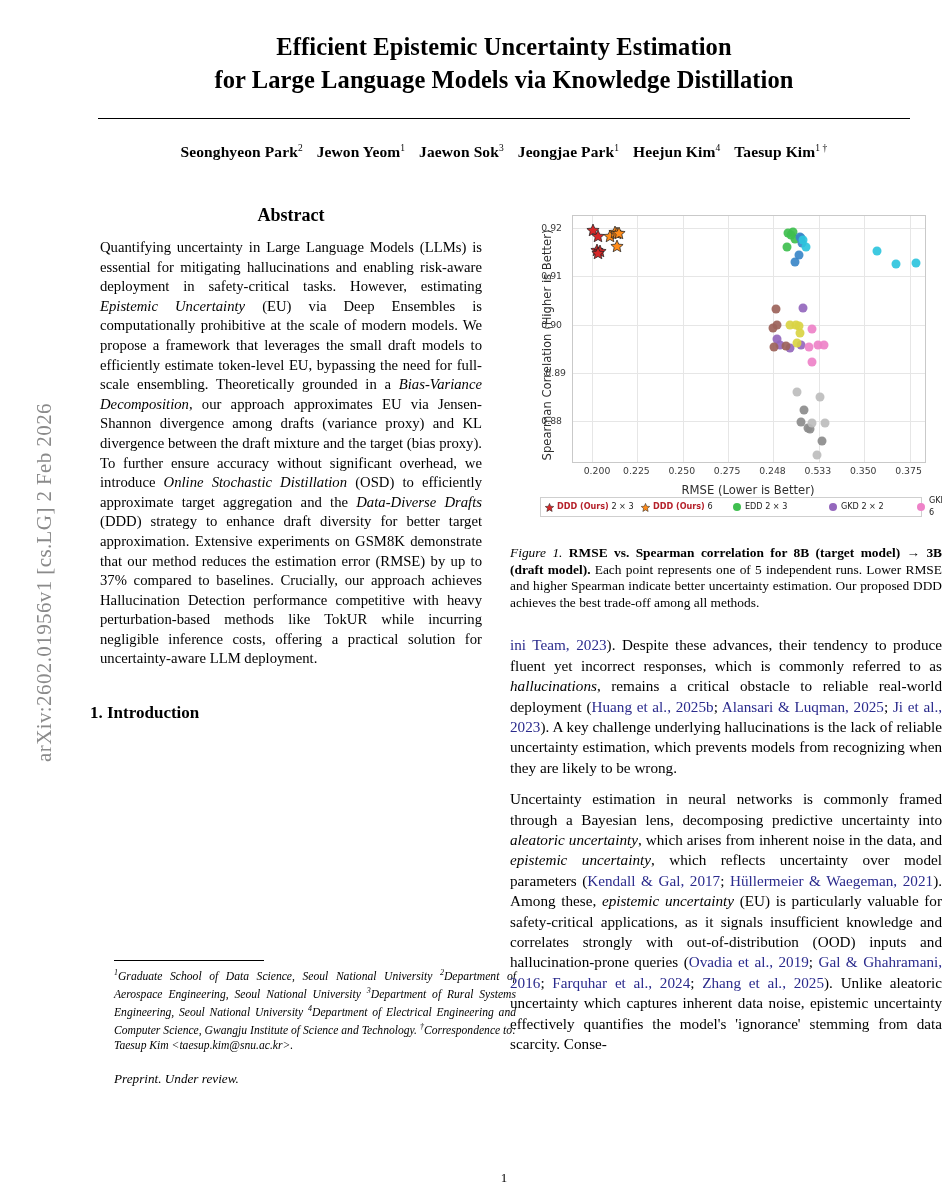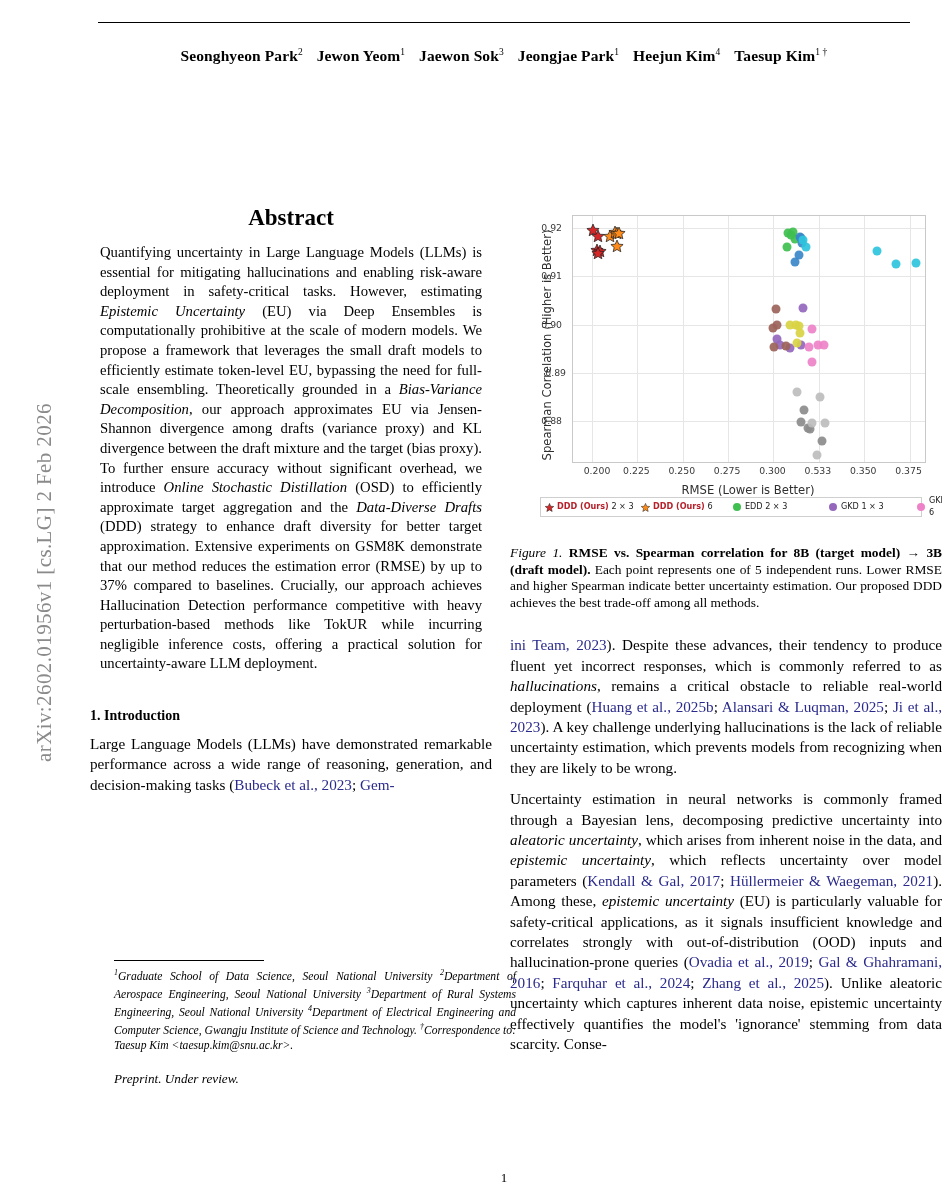--- a/index.html
+++ b/index.html
@@ -63,34 +63,34 @@
   }
   .colL{
     position:absolute; left:24px; top:0; width:402px;
   }
   .colR{
     position:absolute; left:444px; top:0; width:432px;
   }
   .abs-head{
     text-align:center;
     font-weight:bold;
-    font-size:23px;
+    font-size:18px;
     margin-bottom:12px;
   }
   .abs-body{
     font-size:14.7px;
     line-height:19.6px;
     text-align:justify;
     text-justify:inter-word;
     hyphens:none;
     padding:0 10px;
   }
   .sec-head{
     font-weight:bold;
-    font-size:14px;
+    font-size:17px;
     margin:34px 0 10px 0;
   }
   p.body{
     font-size:15.2px;
     line-height:20.4px;
     text-align:justify;
     margin:0 0 11px 0;
   }
   p.body.tight{ margin-bottom:0; }
   i{ font-style:italic; }
@@ -220,36 +220,39 @@
     font-size:13px;
   }
 </style>
 </head>
 <body>
 
 <div class="arxiv-stamp">arXiv:2602.01956v1  [cs.LG]  2 Feb 2026</div>
 
 <div class="page">
 
+  <div class="title">
+    <span>Efficient Epistemic Uncertainty Estimation</span><br>
+    <span>for Large Language Models via Knowledge Distillation</span>
+  </div>
 
   <div class="rule"></div>
 
   <div class="authors">
     <span class="nm"><span>Seonghyeon Park</span><sup>2</sup></span><span class="nm"><span>Jewon Yeom</span><sup>1</sup></span><span class="nm"><span>Jaewon Sok</span><sup>3</sup></span><span class="nm"><span>Jeongjae Park</span><sup>1</sup></span><span class="nm"><span>Heejun Kim</span><sup>4</sup></span><span class="nm"><span>Taesup Kim</span><sup>1 †</sup></span>
   </div>
 
   <div class="cols">
 
     <div class="colL">
 
       <div class="abs-head">Abstract</div>
       <div class="abs-body"><span>Quantifying uncertainty in Large Language Models (LLMs) is essential for mitigating hallucinations and enabling risk-aware deployment in safety-critical tasks. However, estimating </span><i>Epistemic Uncertainty</i><span> (EU) via Deep Ensembles is computationally prohibitive at the scale of modern models. We propose a framework that leverages the small draft models to efficiently estimate token-level EU, bypassing the need for full-scale ensembling. Theoretically grounded in a </span><i>Bias-Variance Decomposition</i><span>, our approach approximates EU via Jensen-Shannon divergence among drafts (variance proxy) and KL divergence between the draft mixture and the target (bias proxy). To further ensure accuracy without significant overhead, we introduce </span><i>Online Stochastic Distillation</i><span> (OSD) to efficiently approximate target aggregation and the </span><i>Data-Diverse Drafts</i><span> (DDD) strategy to enhance draft diversity for better target approximation. Extensive experiments on GSM8K demonstrate that our method reduces the estimation error (RMSE) by up to 37% compared to baselines. Crucially, our approach achieves Hallucination Detection performance competitive with heavy perturbation-based methods like TokUR while incurring negligible inference costs, offering a practical solution for uncertainty-aware LLM deployment.</span></div>
 
       <div class="sec-head">1. Introduction</div>
-      <p class="body tight"><span>Large Language Models (LLMs) have demonstrated remarkable performance across a wide range of reasoning, generation, and decision-making tasks (</span><span class="cit">Bubeck et al., 2023</span><span>; </span><span class="cit">Gem-</span></p>
 
       <div class="fn-wrap">
         <div class="fn-rule"></div>
         <div class="fn"><sup>1</sup><span>Graduate School of Data Science, Seoul National University </span><sup>2</sup><span>Department of Aerospace Engineering, Seoul National University </span><sup>3</sup><span>Department of Rural Systems Engineering, Seoul National University </span><sup>4</sup><span>Department of Electrical Engineering and Computer Science, Gwangju Institute of Science and Technology. </span><sup>†</sup><span>Correspondence to: Taesup Kim &lt;taesup.kim@snu.ac.kr&gt;.</span></div>
         <div class="preprint">Preprint. Under review.</div>
       </div>
 
     </div>
 
     <div class="colR">
@@ -375,21 +378,21 @@
               <div class="ytick" style="top: 166.765px; left: 4px;">0.89</div>
               <div class="ytick" style="top: 118.529px; left: 0px;">0.90</div>
               <div class="ytick" style="top: 70.2941px; left: 0px;">0.91</div>
               <div class="ytick" style="top: 22.0588px; left: 0px;">0.92</div>
             </div>
           <div id="xtick-layer">
               <div class="xtick" style="left: 87px; top: 260px;">0.200</div>
               <div class="xtick" style="left: 126.412px; top: 260px;">0.225</div>
               <div class="xtick" style="left: 171.773px; top: 260px;">0.250</div>
               <div class="xtick" style="left: 217.134px; top: 260px;">0.275</div>
-              <div class="xtick" style="left: 262.495px; top: 260px;">0.300</div>
+              <div class="xtick" style="left: 262.495px; top: 260px;">0.248</div>
               <div class="xtick" style="left: 307.856px; top: 260px;">0.533</div>
               <div class="xtick" style="left: 353.216px; top: 260px; text-align: center;">0.350</div>
               <div class="xtick" style="left: 398.577px; top: 260px; text-align: center;">0.375</div>
             </div>
 
           <div class="legend" id="legend">
               <div class="lgitem">
                 <span class="lgmk st">
                   <svg viewBox="0 0 24 24">
                     <polygon points="12,1 15.2,8.6 23.4,9.3 17.2,14.7 19.1,22.7 12,18.4 4.9,22.7 6.8,14.7 0.6,9.3 8.8,8.6" fill="#d62728" stroke="#222" stroke-width="1.4"></polygon>
@@ -404,21 +407,21 @@
                   </svg>
                 </span>
                 <span class="lgtx"><b style="color:#b5202a">DDD (Ours)</b> 6</span>
               </div>
               <div class="lgitem">
                 <span class="lgmk" style="background: rgb(63, 191, 79);"></span>
                 <span class="lgtx">EDD 2 × 3</span>
               </div>
               <div class="lgitem">
                 <span class="lgmk" style="background: rgb(148, 103, 189);"></span>
-                <span class="lgtx">GKD 1 × 3</span>
+                <span class="lgtx">GKD 2 × 2</span>
               </div>
               <div class="lgitem">
                 <span class="lgmk" style="background: rgb(238, 130, 200);"></span>
                 <span class="lgtx">GKD 6</span>
               </div>
             </div>
         </div>
 
         <div class="caption"><span class="figno">Figure 1.</span><b> RMSE vs. Spearman correlation for 8B (target model) → 3B (draft model).</b><span> Each point represents one of 5 independent runs. Lower RMSE and higher Spearman indicate better uncertainty estimation. Our proposed DDD achieves the best trade-off among all methods.</span></div>
       </div>

